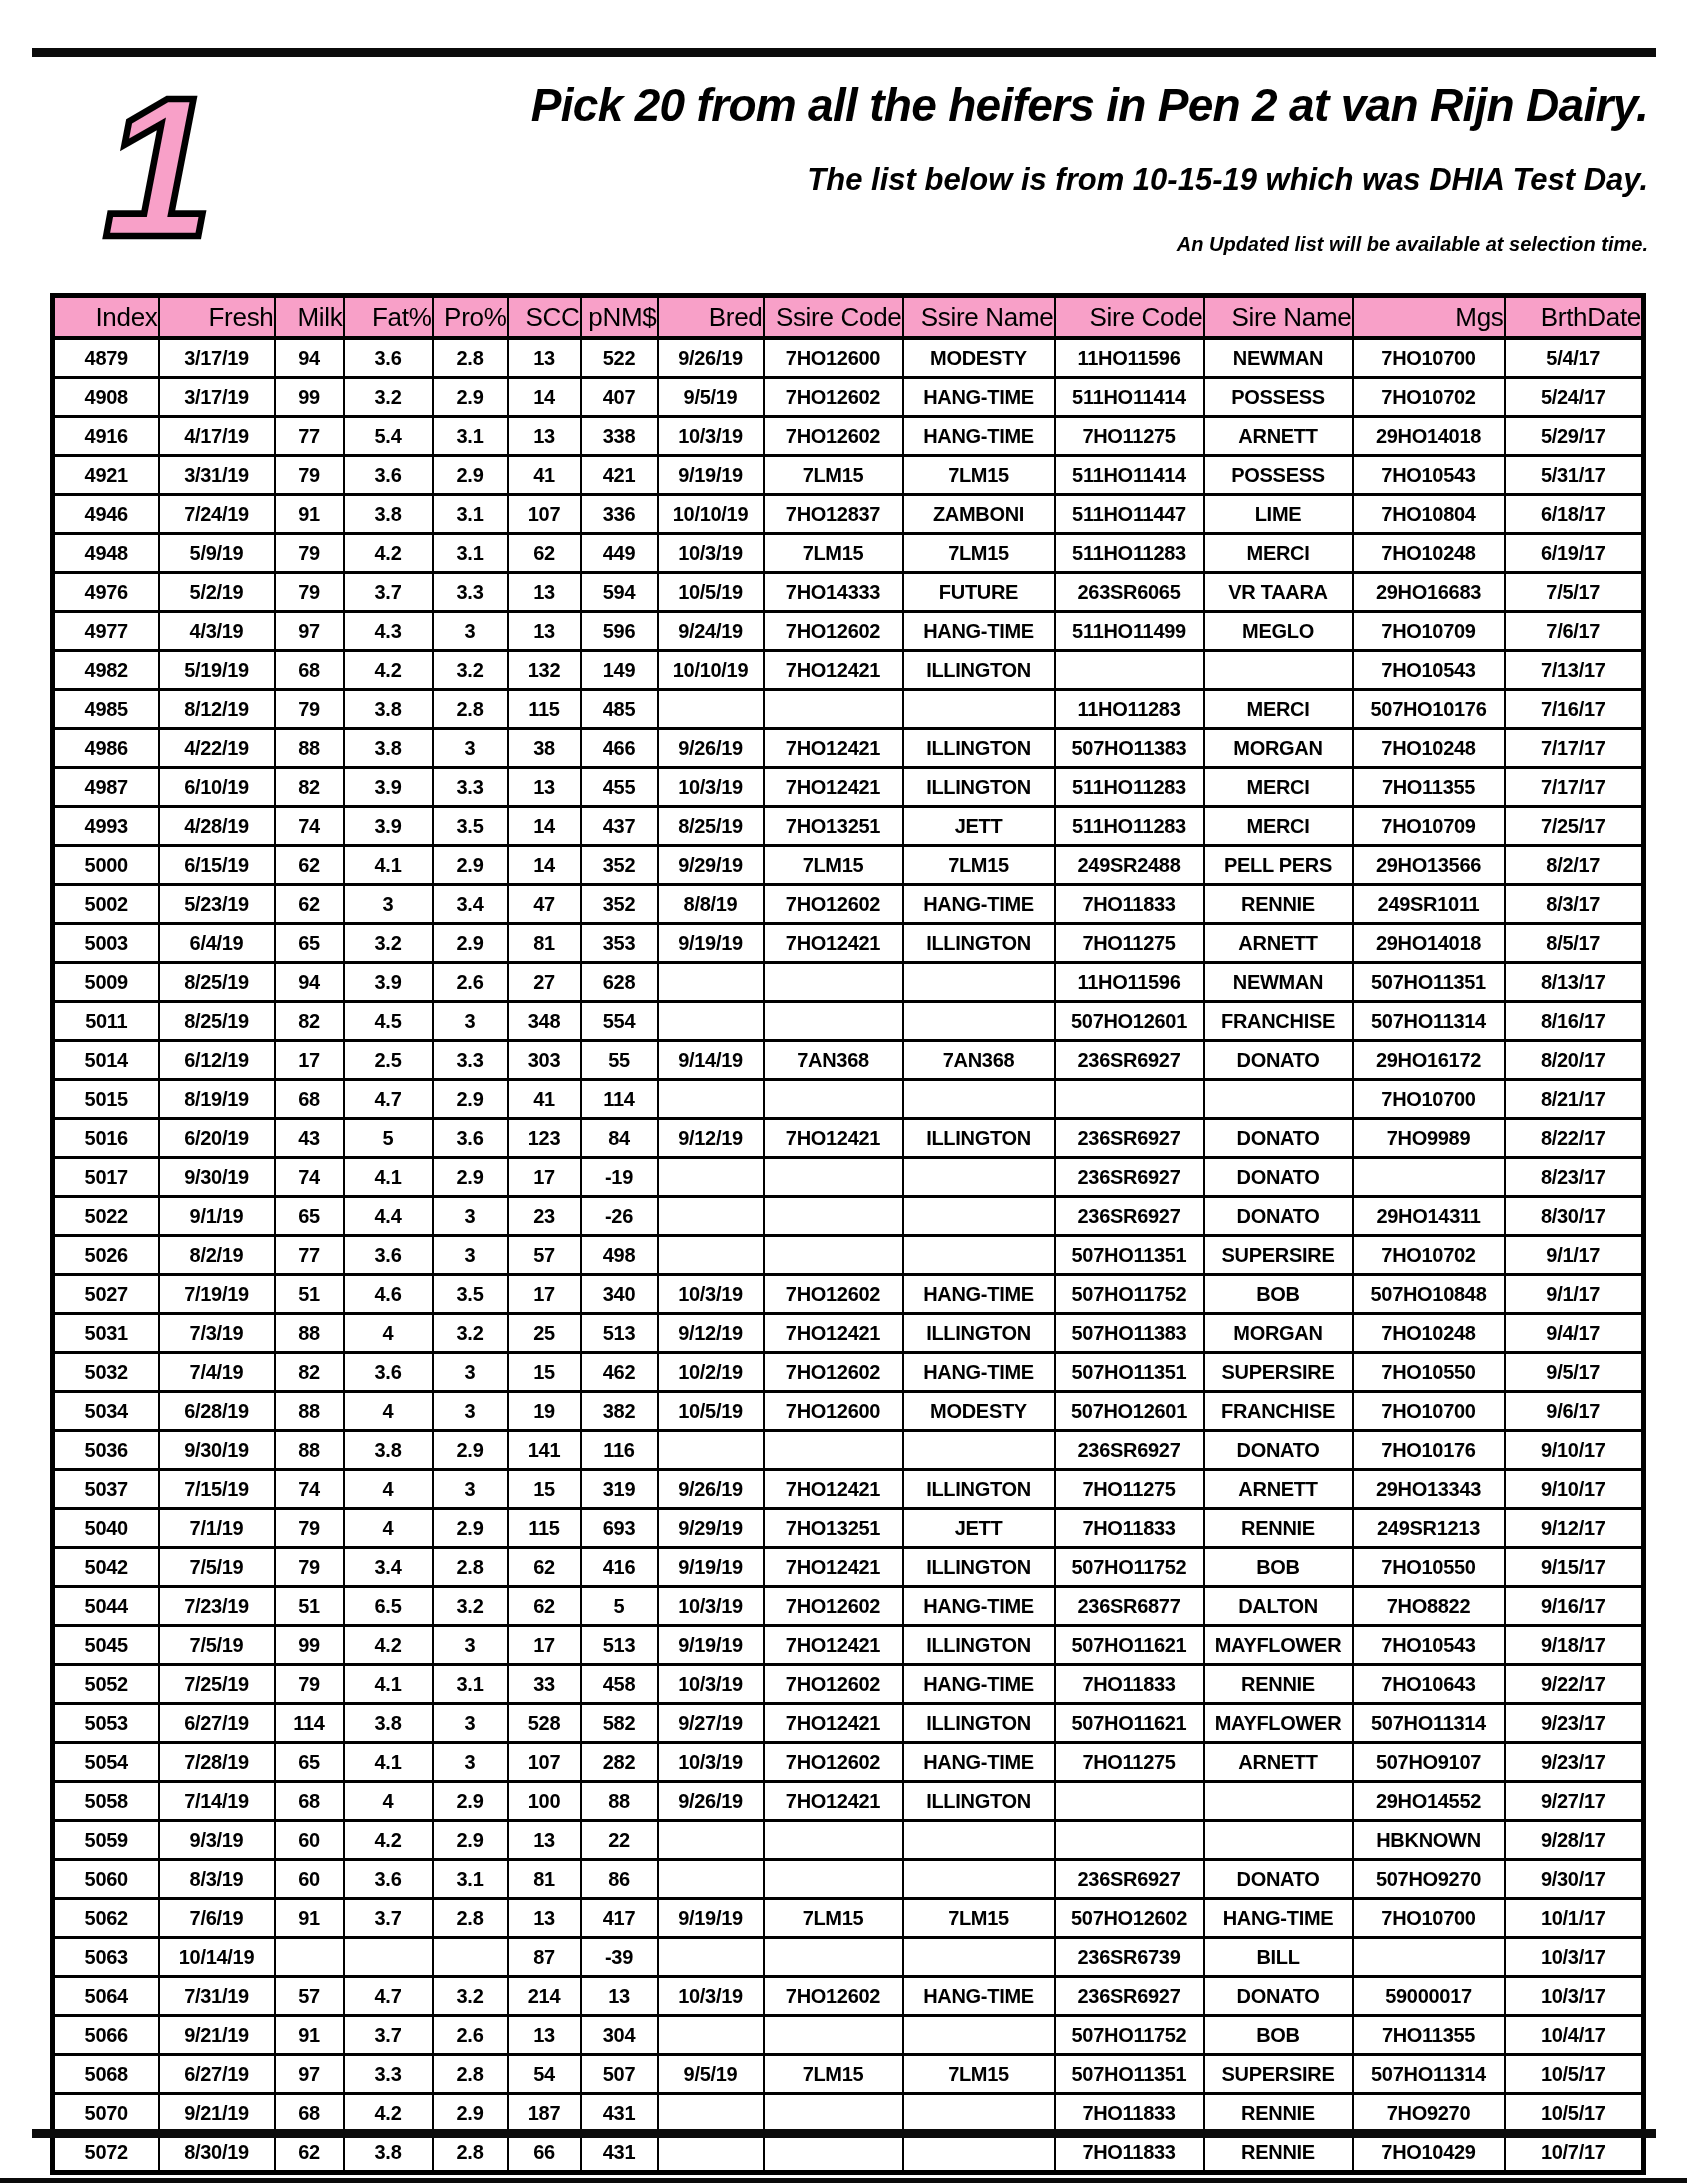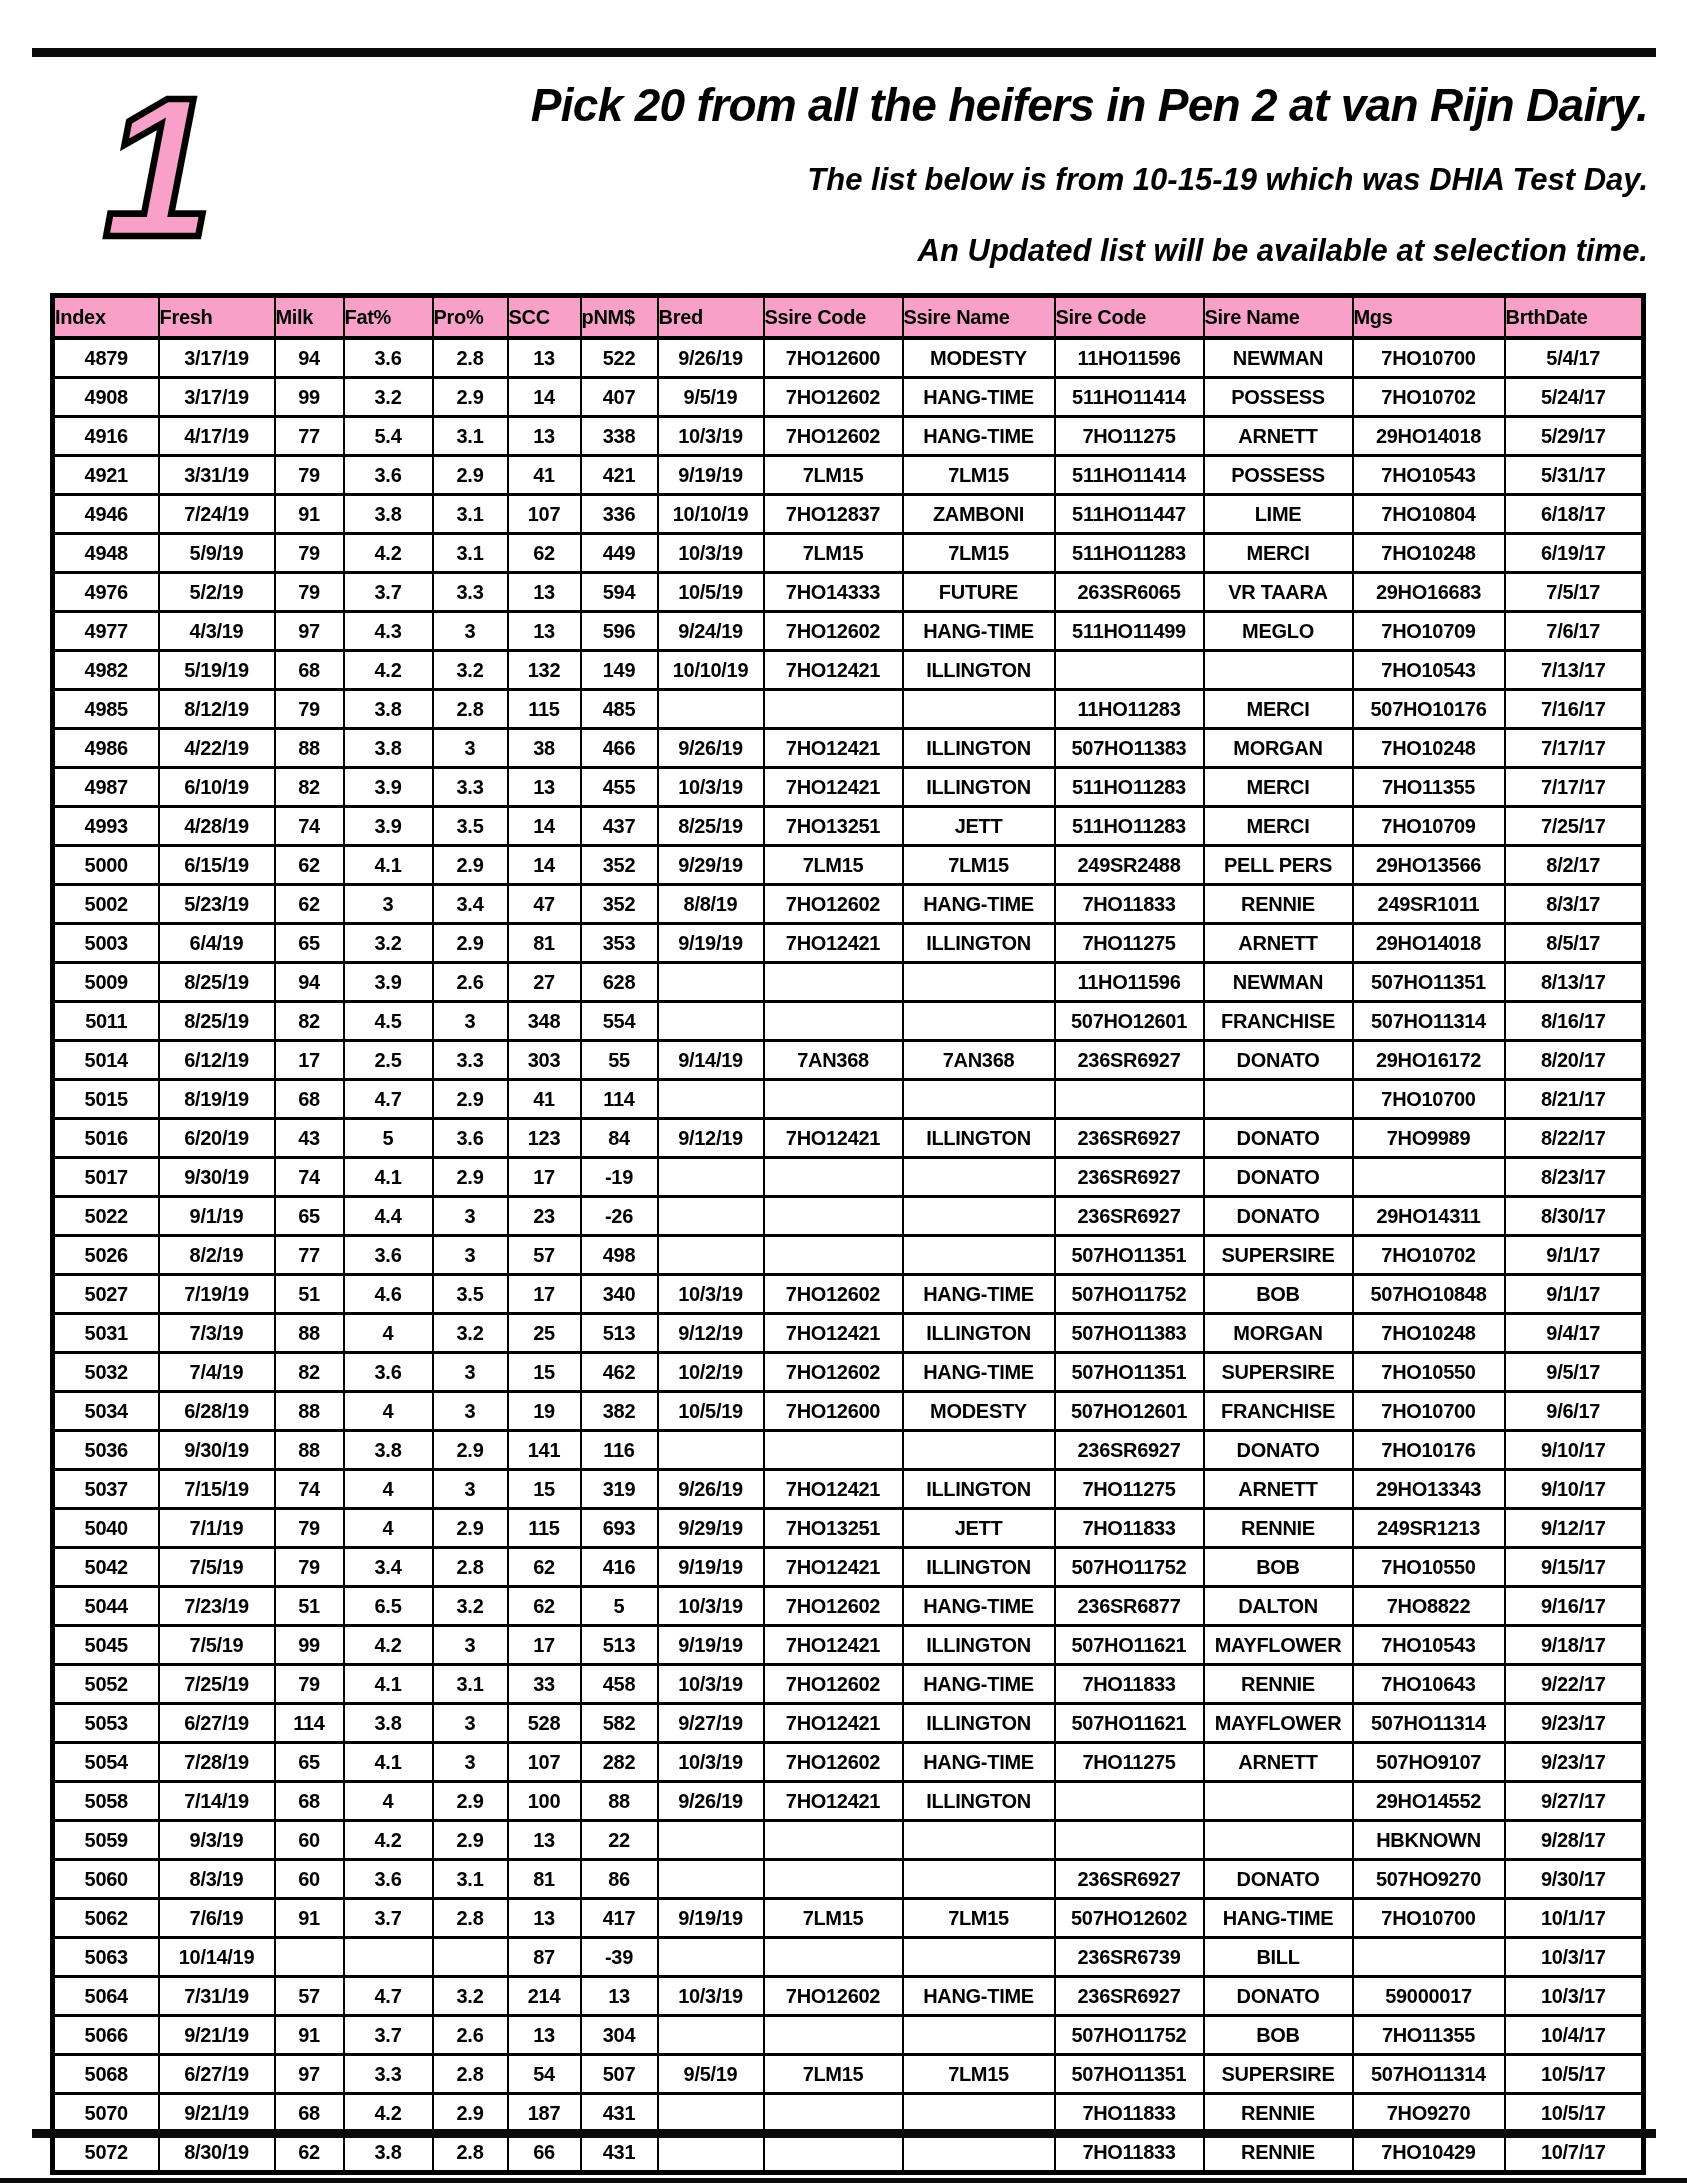--- a/index.html
+++ b/index.html
@@ -25,37 +25,37 @@
     line-height: 1;
     font-weight: bold;
     font-style: italic;
     color: var(--pink, #f8a0c8);
     -webkit-text-stroke: 6.6px #000;
   }
 
   .headline { position: absolute; left: 278px; width: 1370px; text-align: right; white-space: nowrap; }
   .title    { top: 78px; font-size: 46px; font-weight: bold; font-style: italic; letter-spacing: -0.7px; }
   .subtitle1{ top: 162px; font-size: 31px; font-weight: bold; font-style: italic; }
-  .subtitle2{ top: 233px; font-size: 31px; font-weight: bold; font-style: italic; }
+  .subtitle2{ top: 233px; font-size: 20px; font-weight: bold; font-style: italic; }
 
   table.data-table {
     position: absolute;
     left: 50px;
     top: 293px;
     width: 1590px;
     border-collapse: collapse;
     table-layout: fixed;
     border: 5.3px solid #000;
   }
   table.data-table th {
     background: var(--pink, #f8a0c8);
     height: 38px;
-    font-size: 20px;
-    font-weight: bold;
-    text-align: left;
+    font-size: 26px;
+    font-weight: normal;
+    text-align: right;
     vertical-align: middle;
     border-left: 2.6px solid #000;
     border-right: 2.6px solid #000;
     border-top: 4px solid #000;
     border-bottom: 4.6px solid #000;
     padding: 0;
     letter-spacing: -0.3px;
     overflow: hidden;
   }
   table.data-table td {

